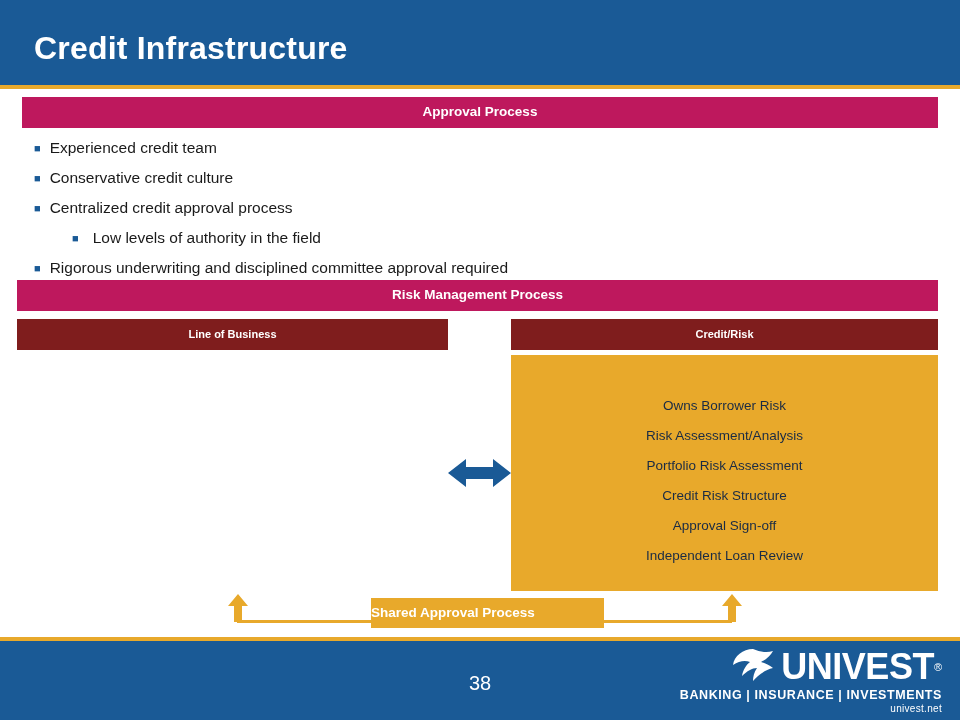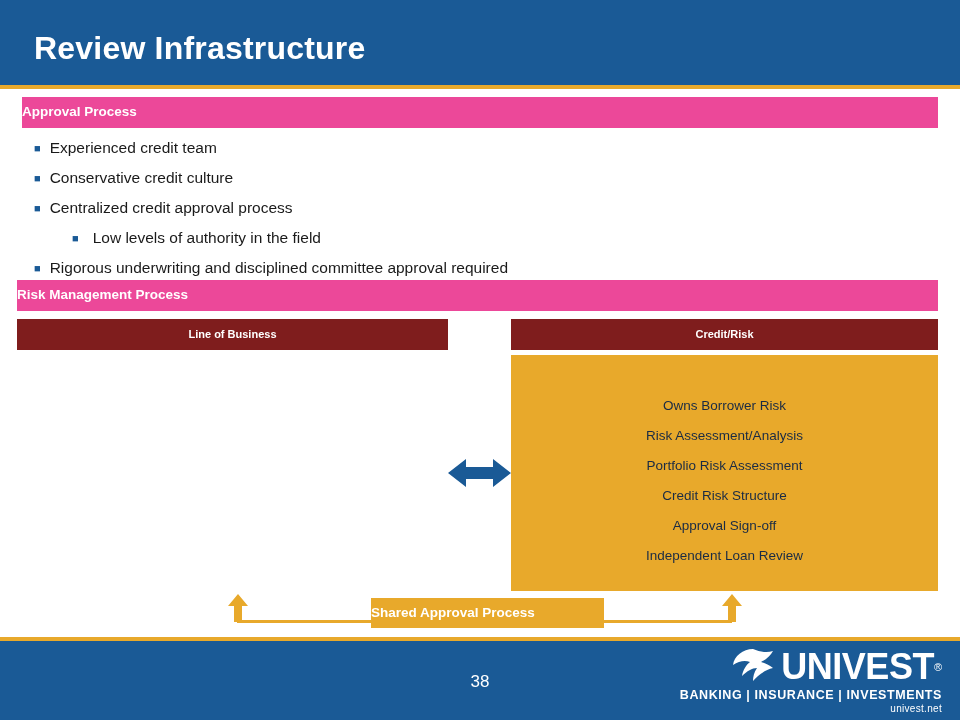--- a/index.html
+++ b/index.html
@@ -42,24 +42,25 @@
     top: 30px;
     color: #ffffff;
     font-size: 32px;
     font-weight: bold;
     letter-spacing: 0.2px;
   }
 
   
   .banner {
     position: absolute;
-    background: #ec4899;
+    background: #be185d;
     color: #ffffff;
     font-size: 13.5px;
     font-weight: bold;
+    text-align: center;
     line-height: 30px;
     box-sizing: border-box;
   }
   #approval-banner {
     left: 22px; top: 97px;
     width: 916px; height: 31px;
   }
   #risk-banner {
     left: 17px; top: 280px;
     width: 921px; height: 31px;
@@ -193,21 +194,21 @@
     left: 0; top: 641px;
     width: 960px; height: 79px;
     background: #1a5a96;
   }
   .page-number {
     position: absolute;
     left: 0; top: 672px;
     width: 960px;
     text-align: center;
     color: #ffffff;
-    font-size: 17px;
+    font-size: 20px;
   }
   .logo-block {
     position: absolute;
     right: 18px;
     top: 646px;
     width: 288px;
     height: 68px;
     color: #ffffff;
     text-align: right;
   }
@@ -242,21 +243,21 @@
     line-height: 13px;
   }
 </style>
 </head>
 <body>
 
 <div class="slide">
 
   <div class="header"></div>
   <div class="header-accent"></div>
-  <div class="slide-title">Review Infrastructure</div>
+  <div class="slide-title">Credit Infrastructure</div>
 
   <div class="banner" id="approval-banner">Approval Process</div>
 
   <div class="bullets">
     <div class="bullet">
       <span class="marker">■</span>
       <span class="txt">Experienced credit team</span>
     </div>
     <div class="bullet">
       <span class="marker">■</span>

